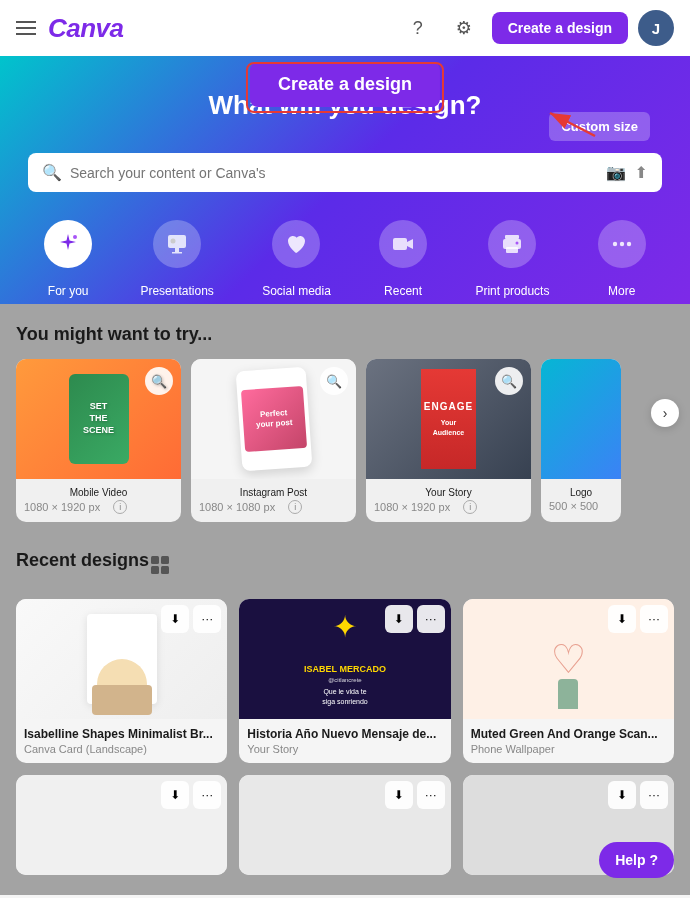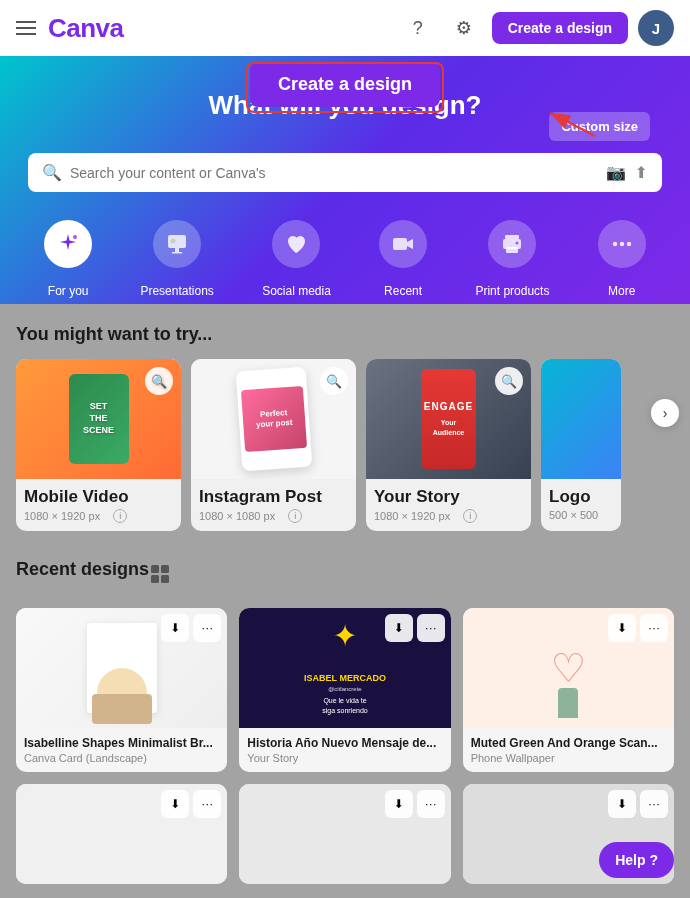--- a/index.html
+++ b/index.html
@@ -22,20 +22,21 @@
       position: relative;
       z-index: 10;
     }
     .header-left { display: flex; align-items: center; gap: 12px; }
     .hamburger-icon { cursor: pointer; display: flex; flex-direction: column; gap: 4px; }
     .hamburger-icon span { width: 20px; height: 2px; background: #555; display: block; }
     .canva-logo {
       font-size: 26px;
       font-weight: 700;
       color: #7d2ae8;
+      font-style: italic;
       letter-spacing: -0.5px;
     }
     .header-right { display: flex; align-items: center; gap: 10px; }
     .icon-btn {
       width: 36px; height: 36px;
       border-radius: 50%;
       display: flex; align-items: center; justify-content: center;
       background: transparent;
       border: none;
       cursor: pointer;
@@ -189,21 +190,21 @@
       position: absolute;
       top: 8px; right: 8px;
       width: 28px; height: 28px;
       background: rgba(255,255,255,0.9);
       border-radius: 50%;
       display: flex; align-items: center; justify-content: center;
       font-size: 13px;
       cursor: pointer;
     }
     .try-card-info { padding: 8px; }
-    .try-card-name { font-size: 17px; font-weight: 700; color: #1a1a1a; }
+    .try-card-name { font-size: 10px; font-weight: 400; color: #1a1a1a; text-align: center; }
     .try-card-dim { font-size: 11px; color: #888; display: flex; align-items: center; gap: 13px; margin-top: 2px; }
 
     
     .card-mobile-video {
       background: linear-gradient(135deg, #ff9a3c, #ff6b35);
       display: flex; align-items: center; justify-content: center;
       flex-direction: column;
       color: #fff;
       font-weight: 700;
       font-size: 14px;
@@ -493,21 +494,21 @@
             <div class="try-card-name">Instagram Post</div>
             <div class="try-card-dim">
               <span>1080 × 1080 px</span>
               <span class="info-icon">i</span>
             </div>
           </div>
         </div>
 
         <div class="try-card">
           <div class="try-card-img" style="background: linear-gradient(135deg, #6B7280, #374151); display:flex; align-items:center; justify-content:center;">
-            <div style="width:55px; height:100px; background:linear-gradient(180deg, #e53935 0%, #c62828 100%); border-radius:6px; display:flex; flex-direction:column; align-items:center; justify-content:center; color:#fff; font-size:8px; font-weight:700; text-align:center; padding:4px; gap:2px;">
+            <div style="width:55px; height:100px; background:linear-gradient(180deg, #e53935 0%, #c62828 100%); border-radius:0; display:flex; flex-direction:column; align-items:center; justify-content:center; color:#fff; font-size:8px; font-weight:700; text-align:center; padding:4px; gap:2px;">
               <div style="font-size:10px; font-weight:800; letter-spacing:1px;">ENGAGE</div>
               <div style="font-size:7px; margin-top:4px; line-height:1.4;">Your<br>Audience</div>
             </div>
             <div class="search-overlay">🔍</div>
           </div>
           <div class="try-card-info">
             <div class="try-card-name">Your Story</div>
             <div class="try-card-dim">
               <span>1080 × 1920 px</span>
               <span class="info-icon">i</span>

